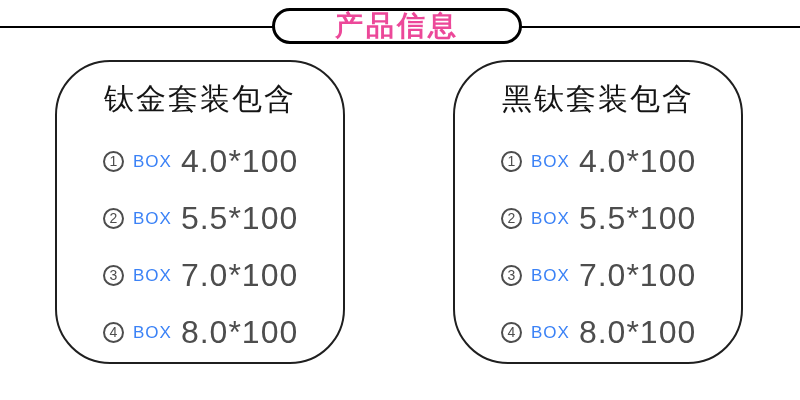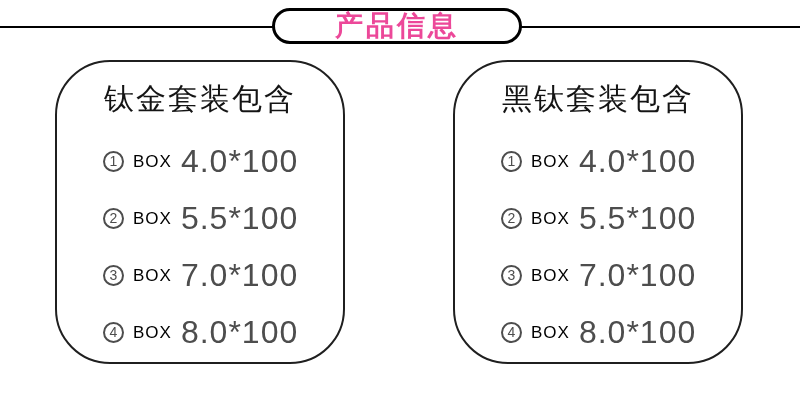--- a/index.html
+++ b/index.html
@@ -51,21 +51,21 @@
   .num-circle{
     flex:0 0 auto;
     width:21px;height:21px;
     border:2px solid #4d4d4d;border-radius:50%;
     box-sizing:border-box;
     display:inline-flex;align-items:center;justify-content:center;
     font-size:14px;line-height:1;color:#4d4d4d;
     margin-right:9px;
   }
   .item-label{
-    font-size:17px;letter-spacing:1px;color:#000000;
+    font-size:17px;letter-spacing:1px;color:#3b82f6;
     margin-right:9px;line-height:1;
   }
   .item-size{
     font-size:32px;letter-spacing:1px;color:#4d4d4d;line-height:1;
   }
 </style>
 </head>
 <body>
 
 <div class="canvas">

